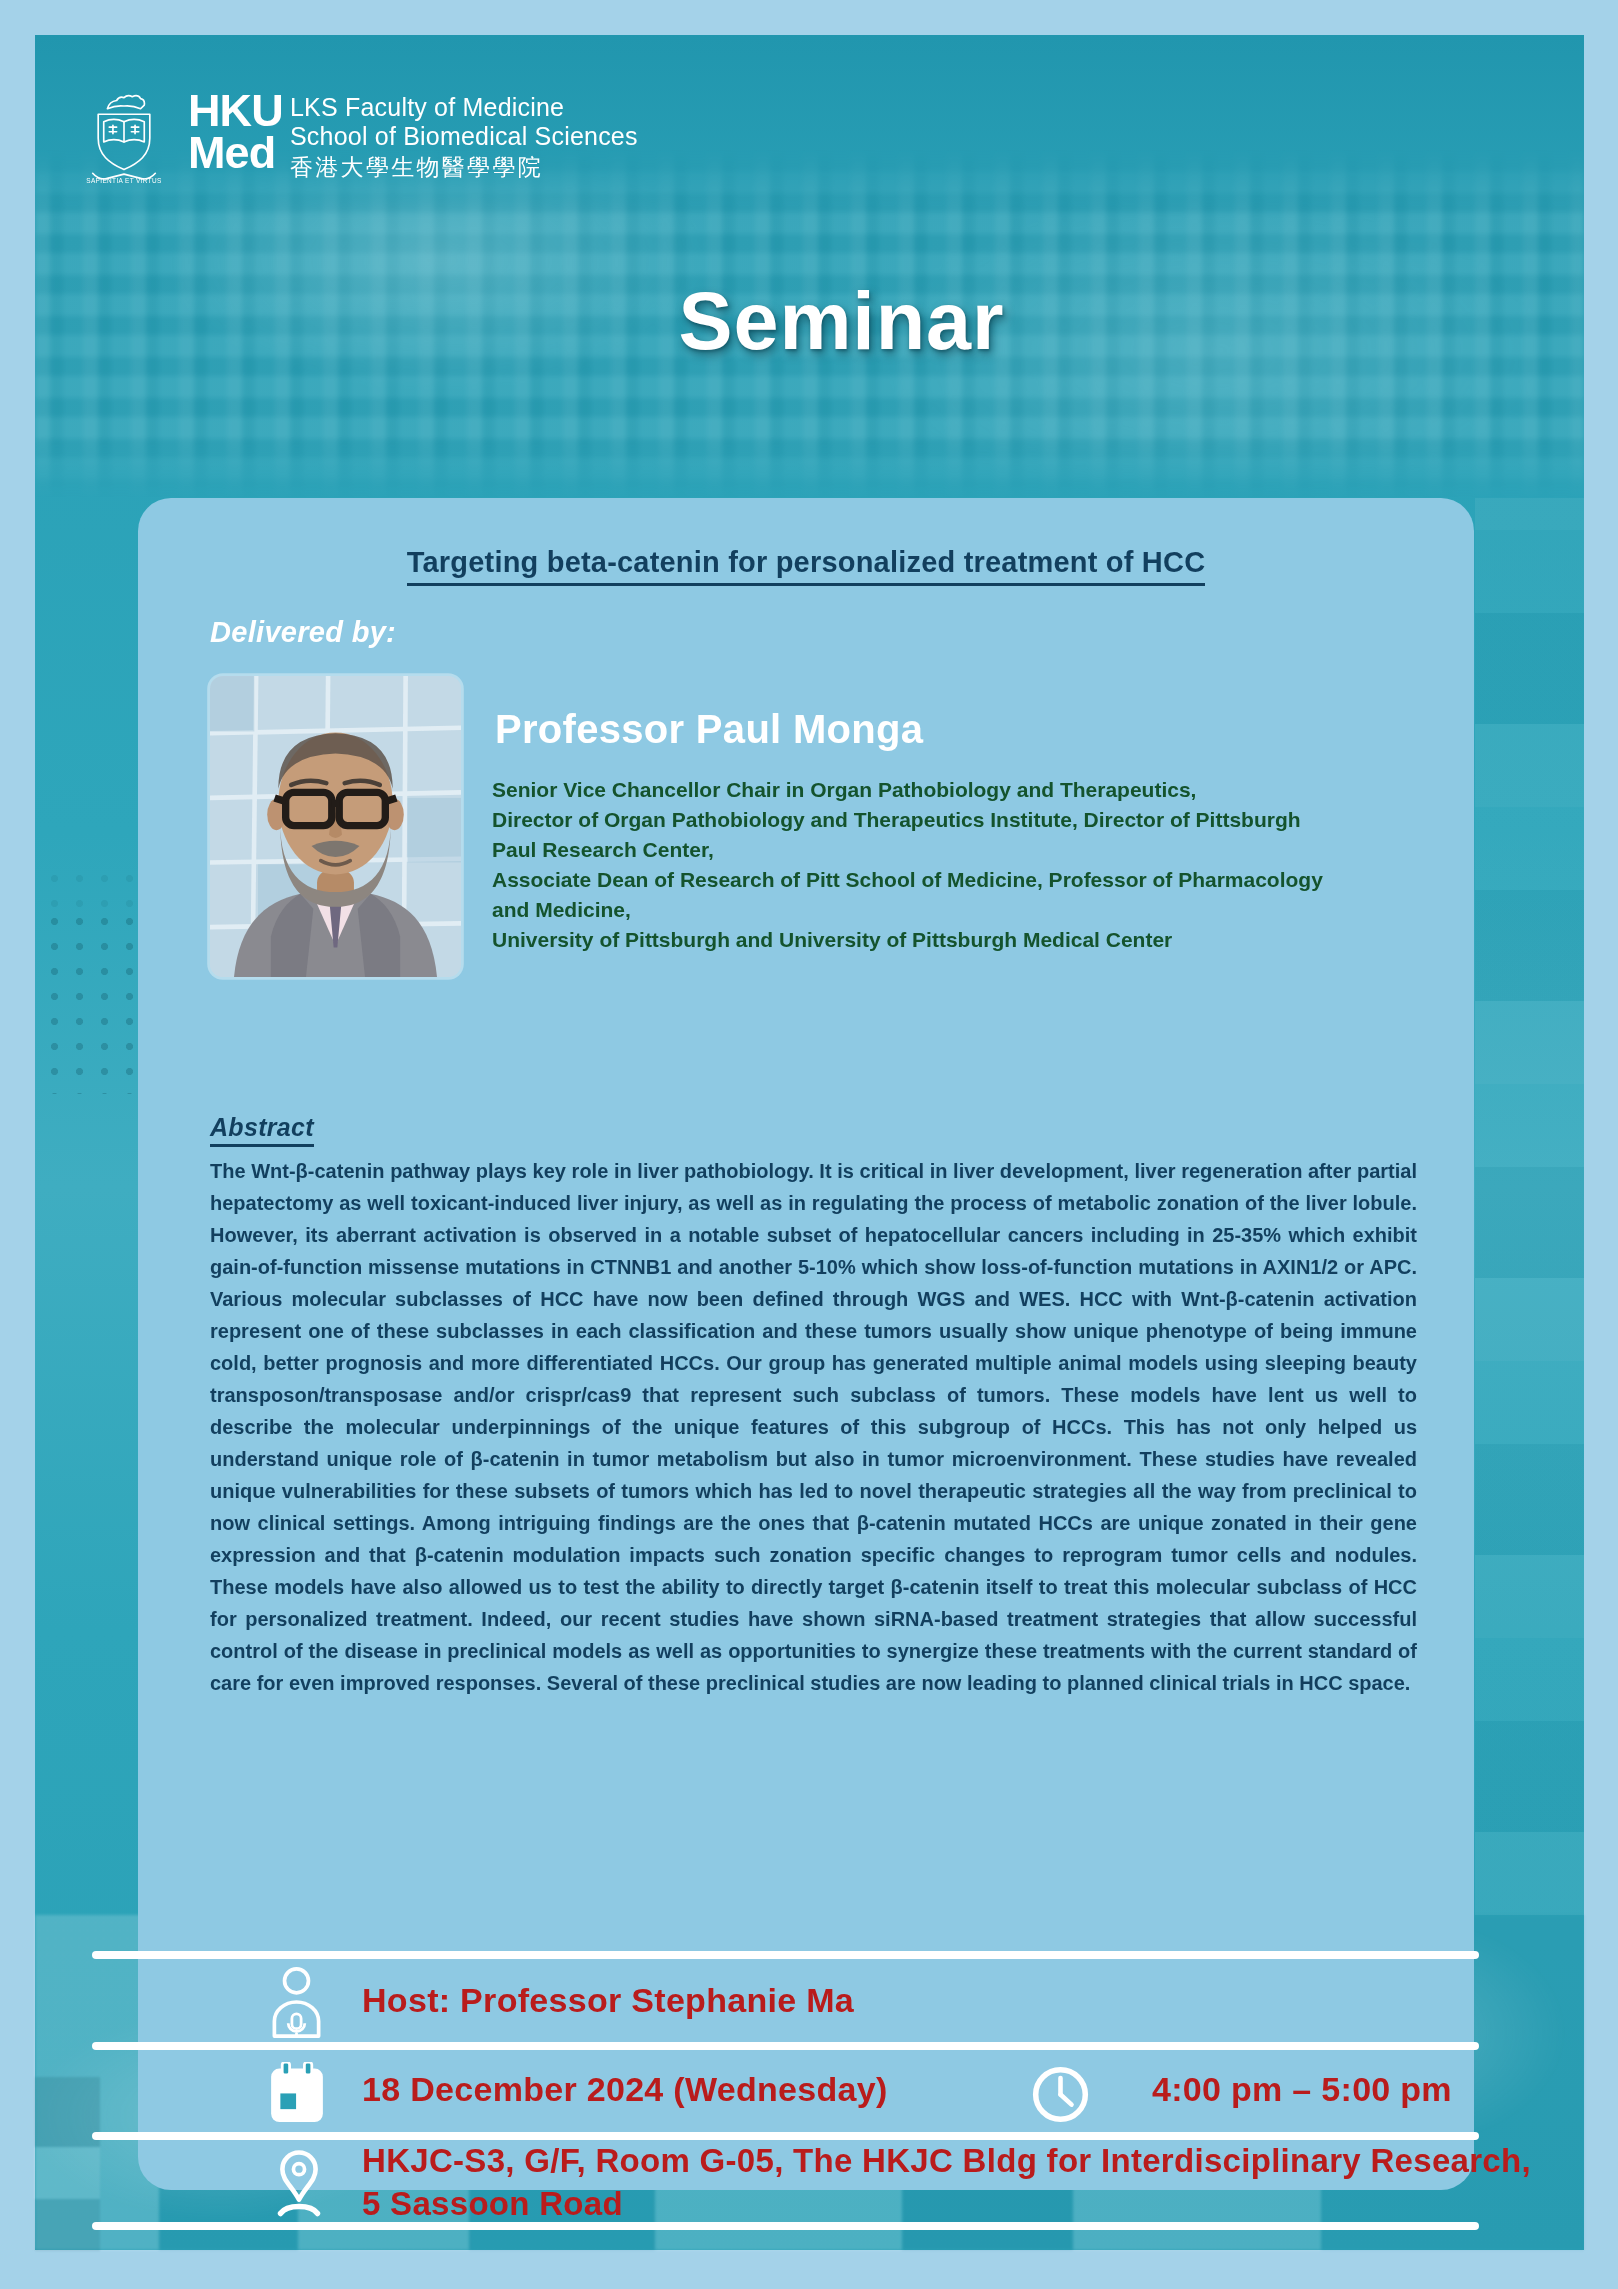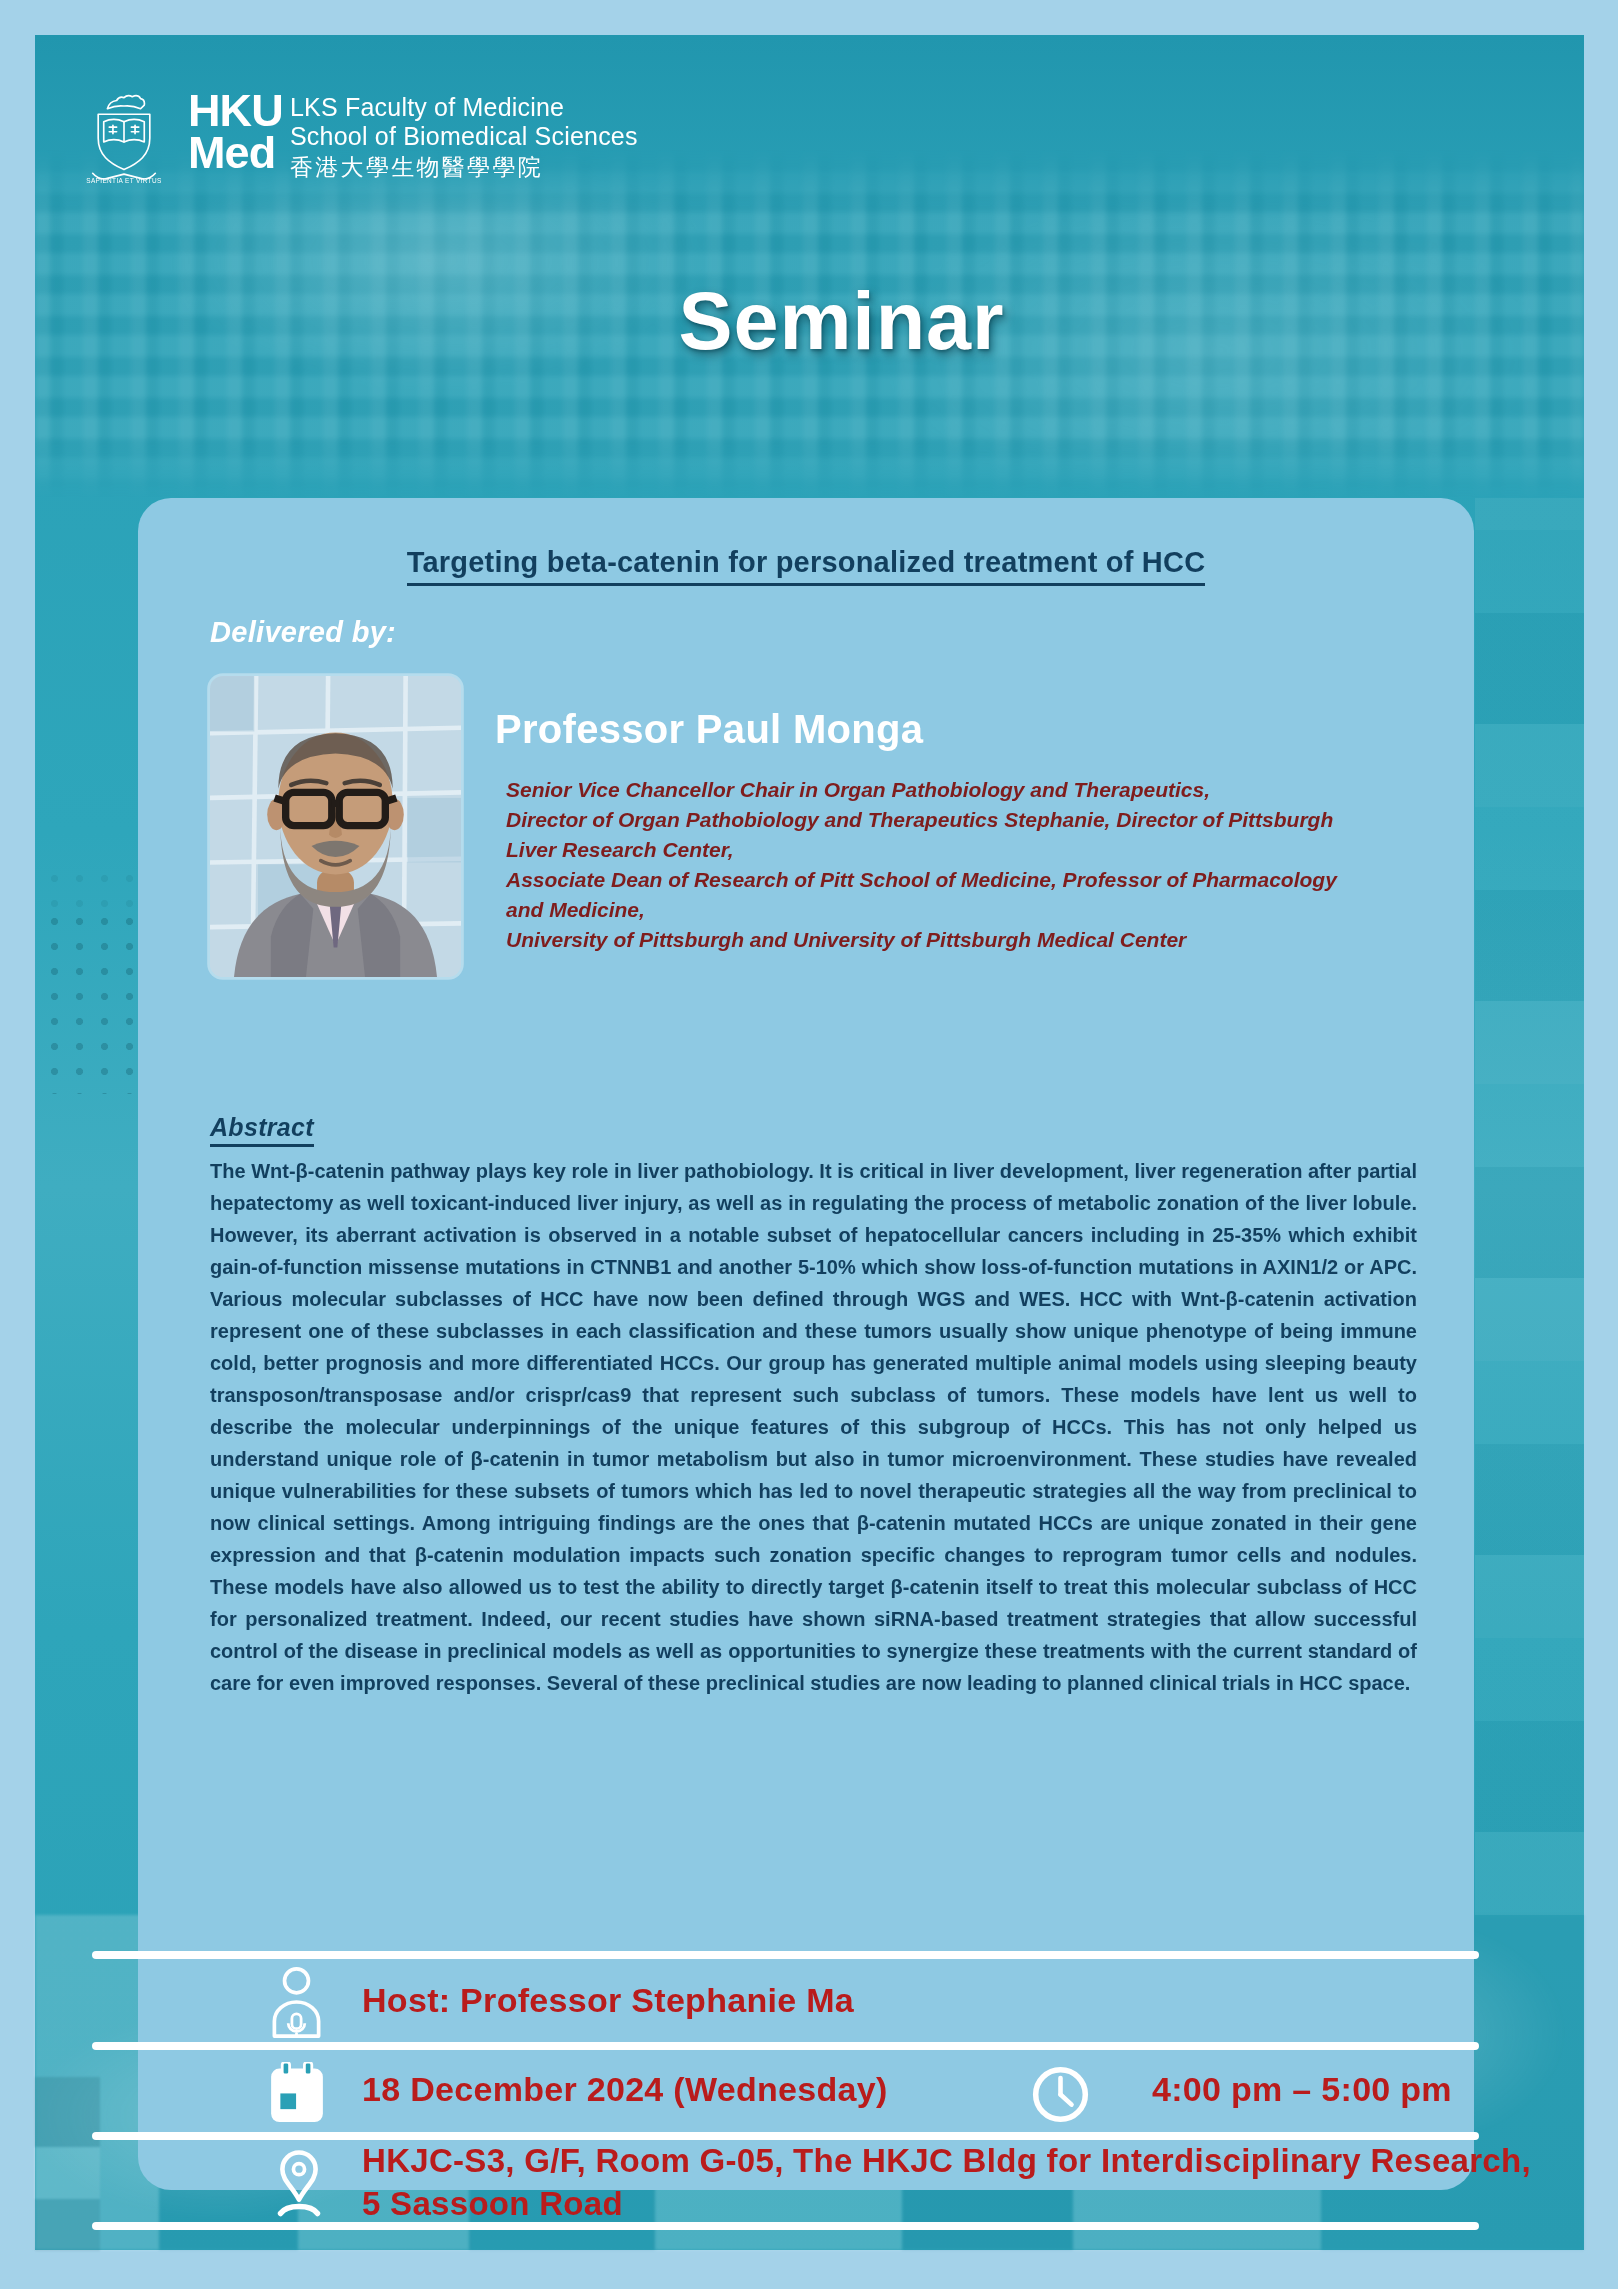--- a/index.html
+++ b/index.html
@@ -75,21 +75,21 @@
   .topic span{
     font-size:29px;font-weight:bold;color:#123f5e;letter-spacing:0.2px;
     border-bottom:3.7px solid #123f5e;padding-bottom:4.6px;
   }
   .delivered{position:absolute;left:72px;top:118px;color:#fff;font-style:italic;font-weight:bold;font-size:29px;letter-spacing:0.3px;}
   .photo{
     position:absolute;left:72px;top:178px;width:251px;height:301px;border-radius:13px;
     overflow:hidden;background:#c3d9e6;box-shadow:0 0 0 2.8px rgba(255,255,255,.35);
   }
   .spk-name{position:absolute;left:357px;top:209px;color:#fff;font-weight:bold;font-size:40px;letter-spacing:0.3px;}
-  .spk-titles{position:absolute;left:368px;top:277px;width:847px;color:#7f1d1d;font-style:italic;font-weight:bold;font-size:21px;line-height:30px;}
+  .spk-titles{position:absolute;left:354px;top:277px;width:847px;color:#14532d;font-weight:bold;font-size:21px;line-height:30px;}
   .abs-h{
     position:absolute;left:72px;top:615px;color:#123f5e;font-size:25px;font-weight:bold;font-style:italic;
     border-bottom:3.2px solid #123f5e;padding-bottom:2px;letter-spacing:0.3px;
   }
   .abs-b{
     position:absolute;left:72px;top:657px;width:1207px;color:#123f5e;
     font-size:20px;font-weight:600;line-height:32px;text-align:justify;
   }
 
   
@@ -205,21 +205,21 @@
           <line x1="190" y1="136" x2="202" y2="132"></line>
         </g>
 
         <path d="M88,118 q18,-8 38,-2 M146,116 q20,-6 38,2" stroke="#4a4038" stroke-width="5" fill="none" stroke-linecap="round"></path>
       </svg>
     </div>
 
     <div class="spk-name">Professor Paul Monga</div>
     <div class="spk-titles">
       <div>Senior Vice Chancellor Chair in Organ Pathobiology and Therapeutics,</div>
-      <div>Director of Organ Pathobiology and Therapeutics Stephanie, Director of Pittsburgh Liver Research Center,</div>
+      <div>Director of Organ Pathobiology and Therapeutics Institute, Director of Pittsburgh Paul Research Center,</div>
       <div>Associate Dean of Research of Pitt School of Medicine, Professor of Pharmacology and Medicine,</div>
       <div>University of Pittsburgh and University of Pittsburgh Medical Center</div>
     </div>
 
     <div class="abs-h">Abstract</div>
     <div class="abs-b">The Wnt-β-catenin pathway plays key role in liver pathobiology. It is critical in liver development, liver regeneration after partial hepatectomy as well toxicant-induced liver injury, as well as in regulating the process of metabolic zonation of the liver lobule. However, its aberrant activation is observed in a notable subset of hepatocellular cancers including in 25-35% which exhibit gain-of-function missense mutations in CTNNB1 and another 5-10% which show loss-of-function mutations in AXIN1/2 or APC. Various molecular subclasses of HCC have now been defined through WGS and WES. HCC with Wnt-β-catenin activation represent one of these subclasses in each classification and these tumors usually show unique phenotype of being immune cold, better prognosis and more differentiated HCCs. Our group has generated multiple animal models using sleeping beauty transposon/transposase and/or crispr/cas9 that represent such subclass of tumors. These models have lent us well to describe the molecular underpinnings of the unique features of this subgroup of HCCs. This has not only helped us understand unique role of β-catenin in tumor metabolism but also in tumor microenvironment. These studies have revealed unique vulnerabilities for these subsets of tumors which has led to novel therapeutic strategies all the way from preclinical to now clinical settings. Among intriguing findings are the ones that β-catenin mutated HCCs are unique zonated in their gene expression and that β-catenin modulation impacts such zonation specific changes to reprogram tumor cells and nodules. These models have also allowed us to test the ability to directly target β-catenin itself to treat this molecular subclass of HCC for personalized treatment. Indeed, our recent studies have shown siRNA-based treatment strategies that allow successful control of the disease in preclinical models as well as opportunities to synergize these treatments with the current standard of care for even improved responses. Several of these preclinical studies are now leading to planned clinical trials in HCC space.</div>
   </div>
 
   <div class="divider d1"></div>
   <div class="divider d2"></div>

